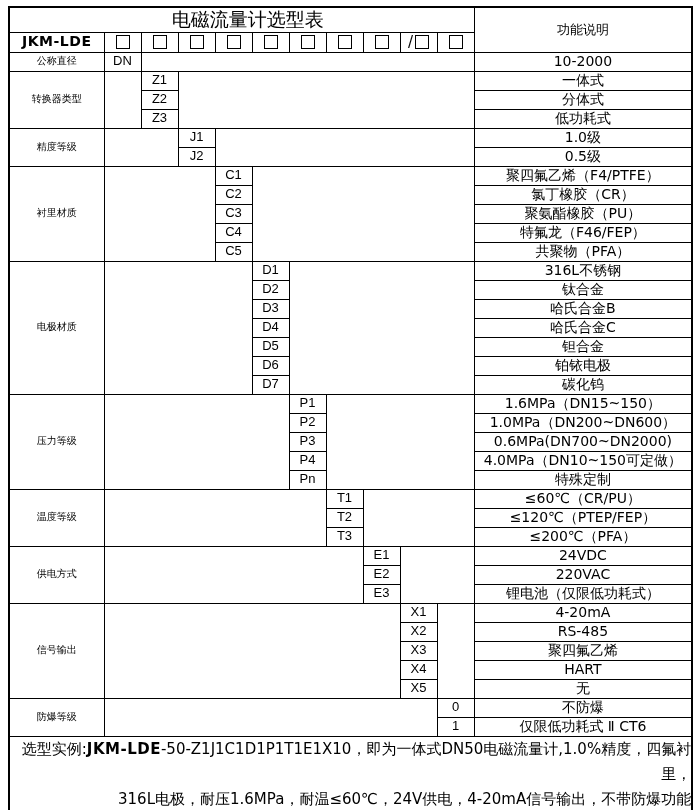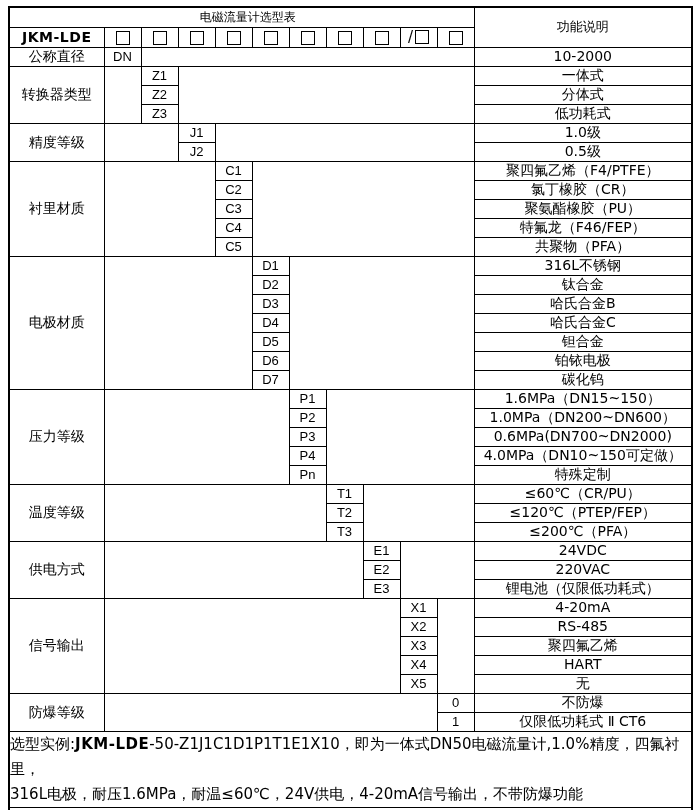--- a/index.html
+++ b/index.html
@@ -10,35 +10,35 @@
   .wrap{padding:6px 0 0 8px;}
   table.sel{
     border-collapse:collapse;table-layout:fixed;width:683px;
     border:2px solid #000;
   }
   td{
     border:1px solid #000;text-align:center;vertical-align:middle;
     padding:0;height:18px;font-size:14px;line-height:1.25;
     overflow:hidden;white-space:nowrap;
   }
-  .title-cell{font-size:12px;height:19px;padding-left:12px;}
+  .title-cell{font-size:19px;height:19px;padding-left:12px;}
   .func-cell{font-size:13px;}
   .model-cell{font-weight:bold;font-size:14px;letter-spacing:0.5px;}
   .box-cell{font-size:14px;}
   .checkbox{
     display:inline-block;width:12px;height:12px;border:1px solid #000;
     vertical-align:middle;background:#fff;
   }
   .slash{display:inline-block;margin-right:2px;font-size:15px;vertical-align:middle;}
-  .label-cell{font-size:14px;}
+  .label-cell{font-size:10px;}
   .code-cell{font-size:13px;font-family:Liberation Sans, sans-serif;}
   .desc-cell{font-size:14px;margin-left:16px;}
   .spacer-cell{background:#fff;}
   .example-cell{height:52px;font-size:15px;white-space:normal;}
-  .ex-line{line-height:25px;text-align:left;}
+  .ex-line{line-height:25px;text-align:right;}
   .ex-model{font-weight:bold;letter-spacing:0.5px;}
   .note-cell{height:24px;font-size:15px;text-align:left;padding-left:4px;}
 </style>
 </head>
 <body>
 
 <div class="wrap">
   <table class="sel">
     <colgroup>
       <col style="width:95px">

